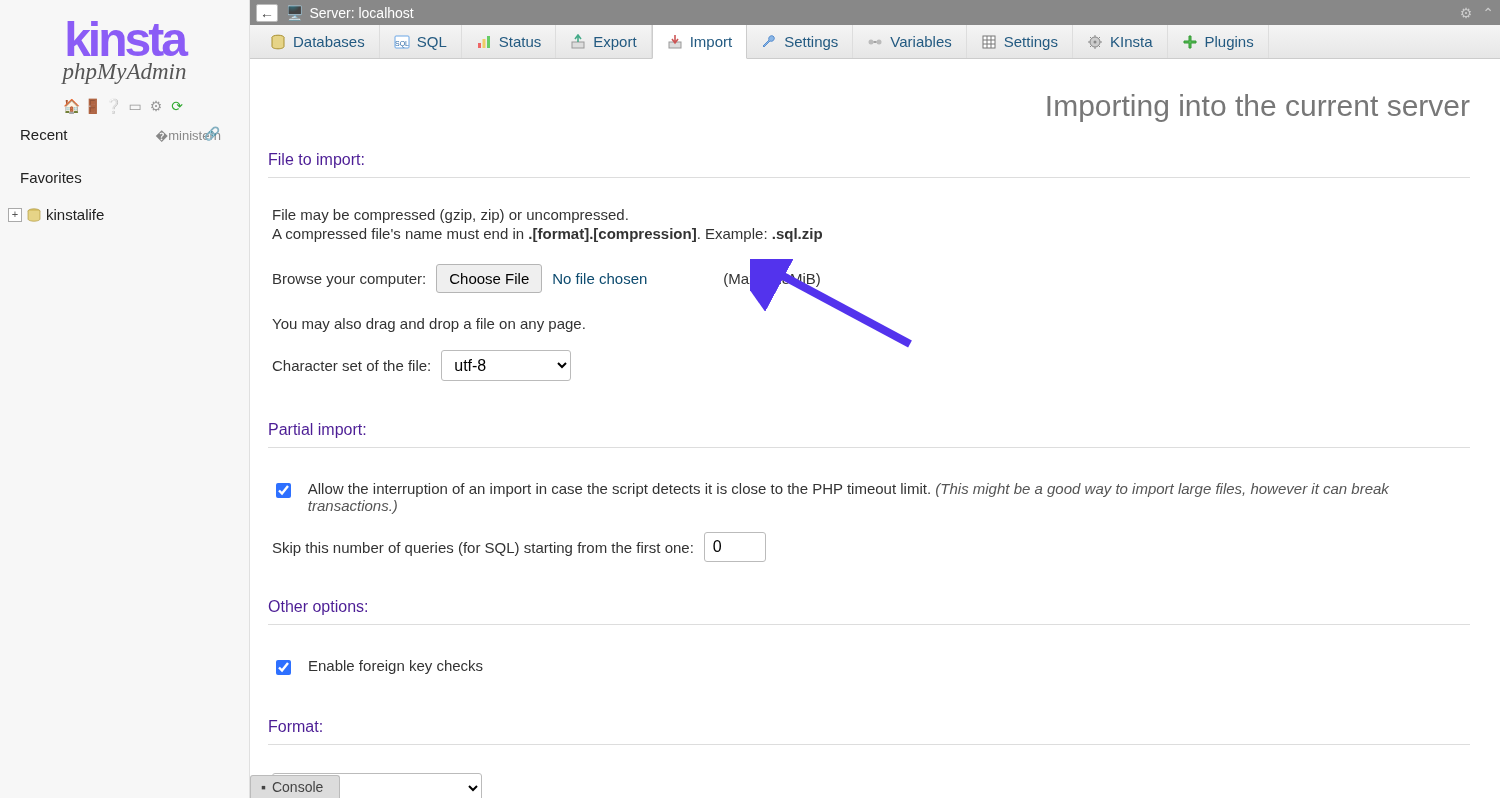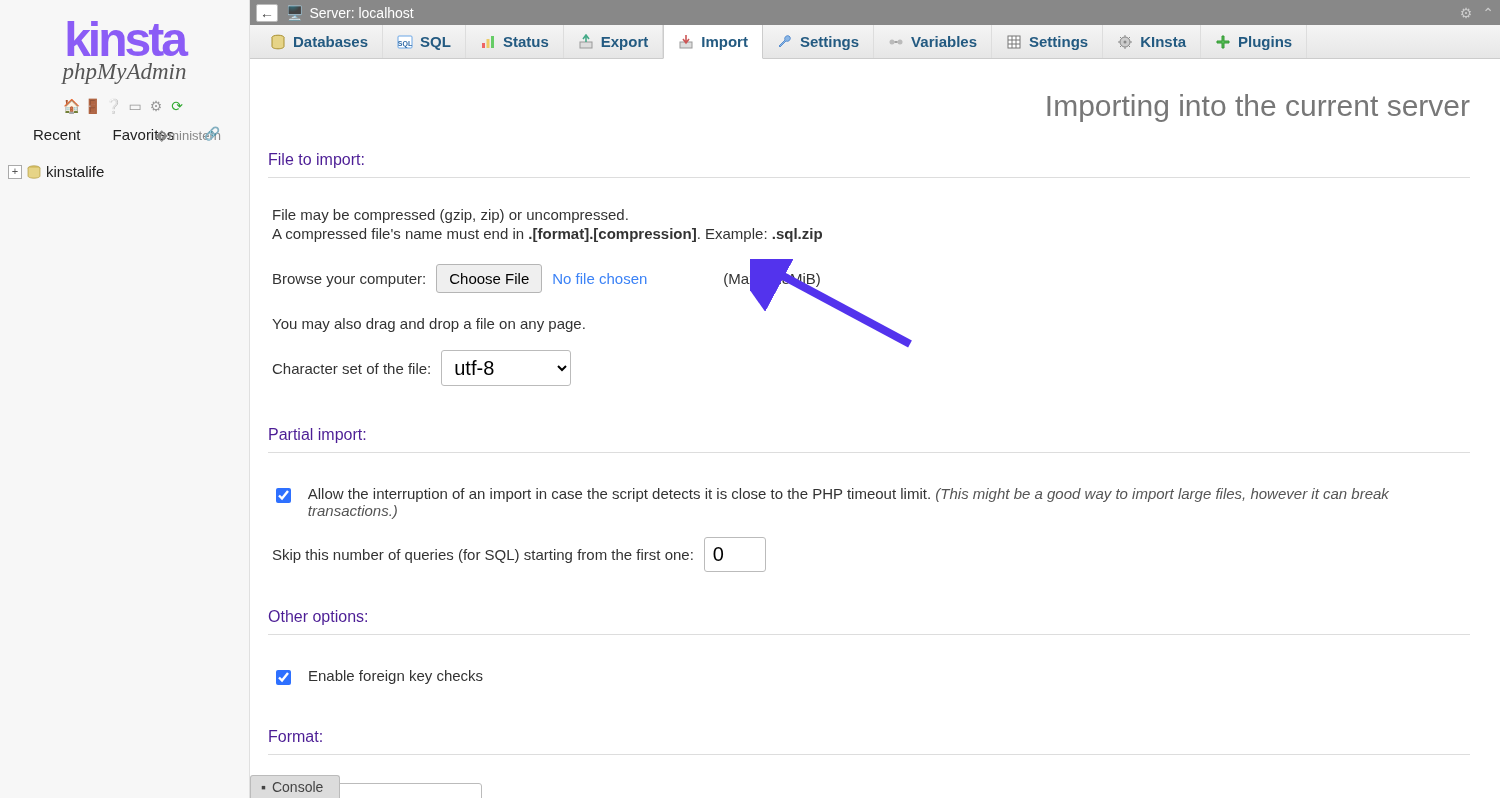--- a/index.html
+++ b/index.html
@@ -52,22 +52,23 @@
   }
   .sidebar-iconbar .ic {
     width: 17px; height: 17px;
     display: inline-flex;
     align-items: center; justify-content: center;
     font-size: 14px;
     cursor: pointer;
   }
   .tab-pair {
     display: flex;
-    padding: 4px 8px 4px 21px;
-    gap: 8px;
+    padding: 4px 8px 4px 8px;
+    gap: 18px;
+    flex-direction: column;
   }
   .tab-pair .tab {
     padding: 4px 12px;
     font-size: 15px;
     color: #222;
     cursor: pointer;
   }
   .tree {
     padding: 10px 4px 0 8px;
   }
@@ -145,21 +146,21 @@
     display: flex;
     align-items: stretch;
     padding-left: 6px;
   }
   .toptabs .ttab {
     display: flex;
     align-items: center;
     gap: 7px;
     padding: 16px 14px;
     font-size: 15px;
-    font-weight: 700;
+    font-weight: 400;
     color: #235a81;
     cursor: pointer;
     border-right: 1px solid #ddd;
   }
   .toptabs .ttab.active {
     background: #fff;
     border-bottom: 1px solid #fff;
     margin-bottom: -1px;
     border-left: 1px solid #ccc;
     border-right: 1px solid #ccc;
@@ -201,27 +202,27 @@
   .row-inline { display: flex; align-items: center; gap: 10px; margin: 22px 0 0 0; }
   .choose-btn {
     background: #efefef;
     border: 1px solid #b5b5b5;
     border-radius: 3px;
     padding: 5px 12px;
     font-size: 15px;
     cursor: pointer;
     text-align: right;
   }
-  .muted { color: #3b82f6; }
+  .muted { color: #0c4a6e; }
   .maxsize { margin-left: 66px; color: #333; }
   select, input[type="text"], input[type="number"] {
     border: 1px solid #bbb;
     border-radius: 3px;
     padding: 5px 8px;
-    font-size: 20px;
+    font-size: 16px;
     background: #fff;
   }
   select.charset { width: 130px; }
   select.format { width: 210px; }
   input.skipnum { width: 62px; }
   .check-row {
     display: flex; align-items: flex-start; gap: 14px;
     padding: 4px 0 12px 0;
     font-size: 15px;
   }

